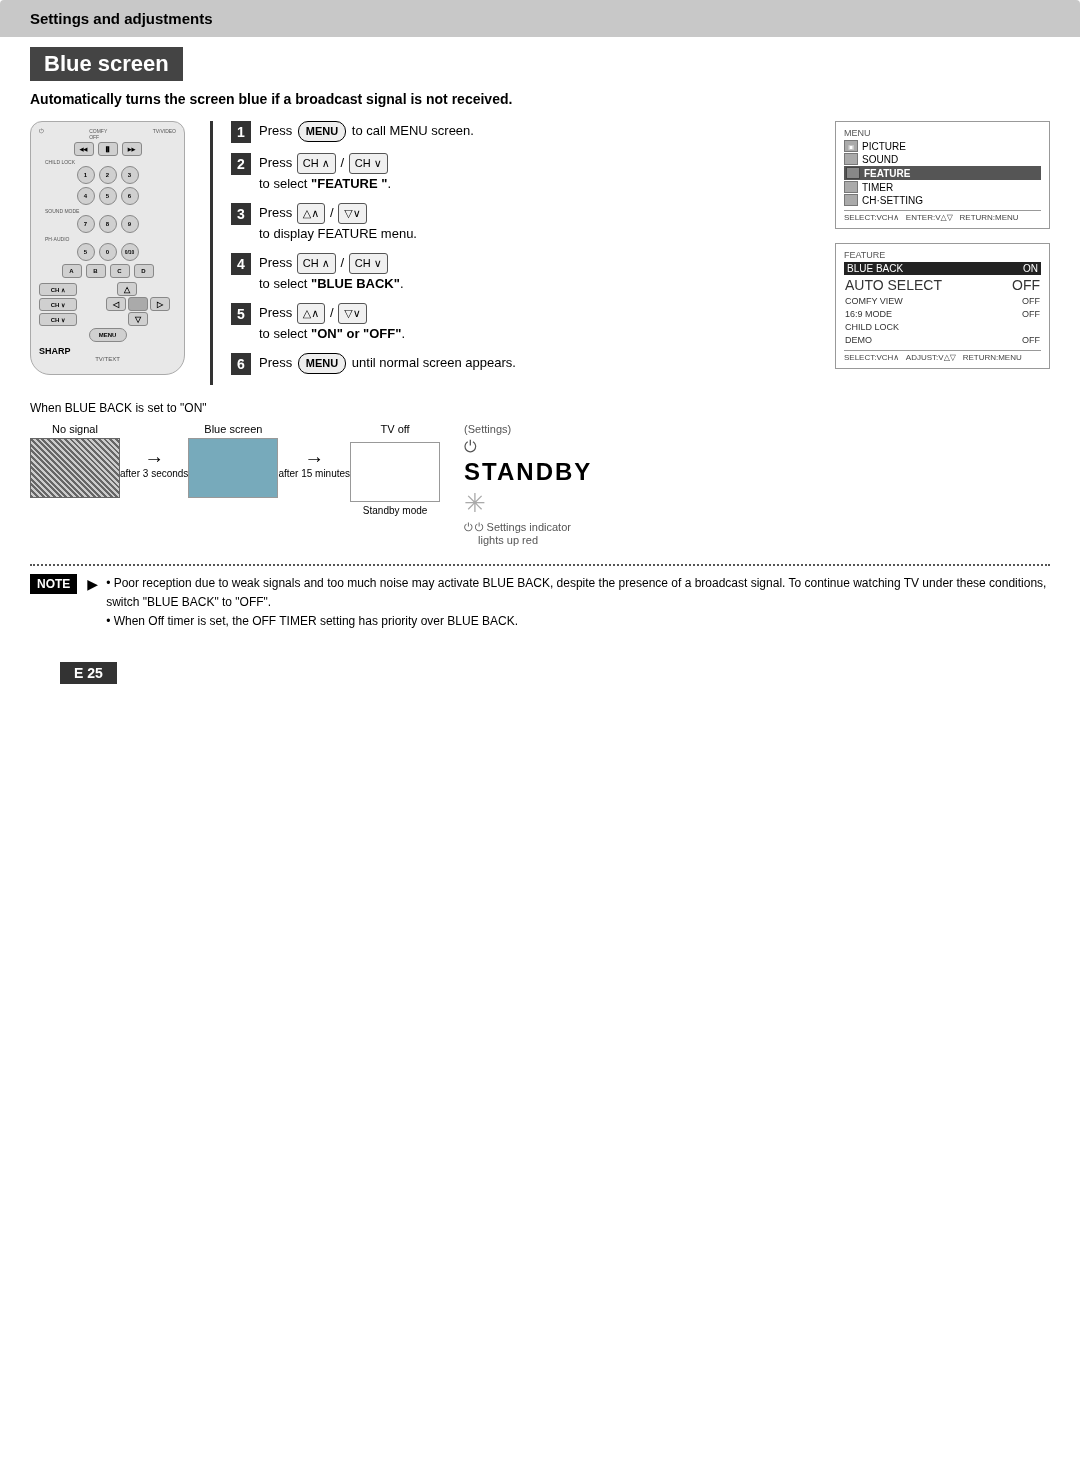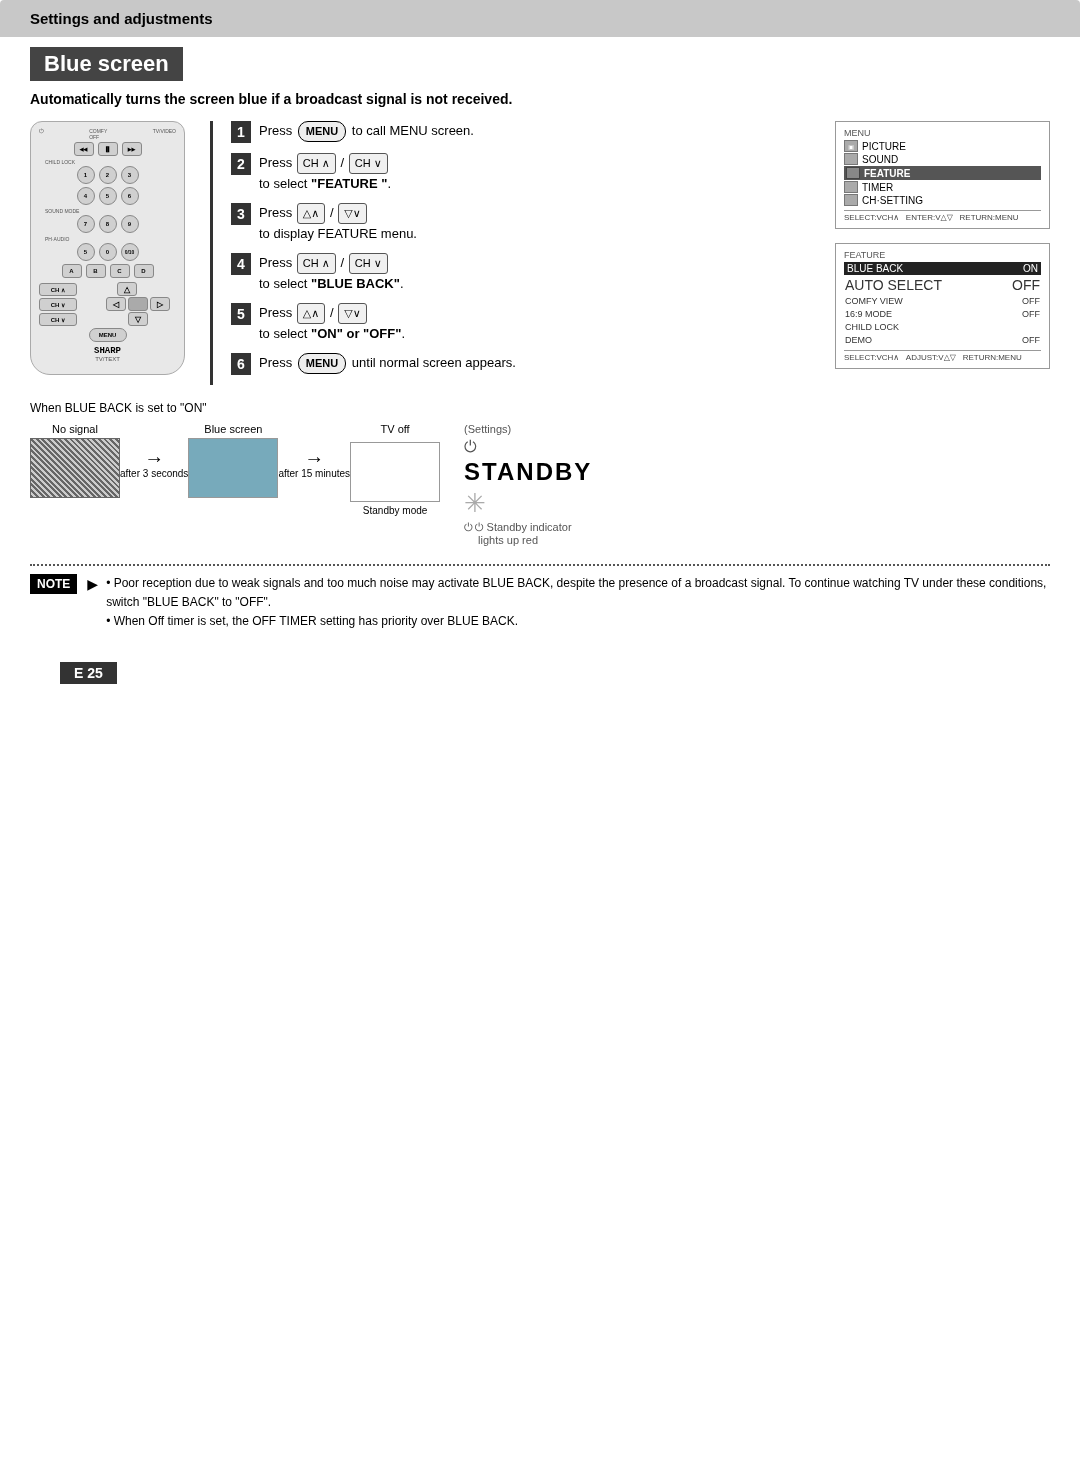--- a/index.html
+++ b/index.html
@@ -398,21 +398,21 @@
             <div class="rb rb-sm" style="font-size:8px;">▷</div>
           </div>
           <div style="display:flex; gap:2px;">
             <div class="rb rb-sm" style="font-size:8px;">▽</div>
           </div>
         </div>
       </div>
 
       <div class="menu-btn">MENU</div>
 
-      <div style="text-align:center; font-weight:bold; font-size:9px; margin: 4px 0 0; font-family: Liberation Mono, monospace;">SHARP</div>
+      <div style="text-align:left; font-weight:bold; font-size:9px; margin: 4px 0 0;">SHARP</div>
       <div style="text-align:center; font-size:6px; color:#555;">TV/TEXT</div>
     </div>
   </div>
 
   <div style="display:flex; flex: 1;">
     <div class="vert-divider"></div>
     <div class="center-steps">
 
       <div class="step-row">
         <div class="step-number-box">1</div>
@@ -555,21 +555,21 @@
       <div style="font-size:10px; margin-top:3px; text-align:center;">Standby mode</div>
     </div>
 
     <div class="standby-col" style="margin-left:24px; padding-top: 0;">
       <div class="standby-indicator" style="font-size:11px; color:#555; margin-bottom:3px;">(Settings)</div>
       <div style="font-size:16px; color:#555; margin-bottom:2px;">⏻</div>
       <div class="standby-big" style="font-size:24px; font-weight:bold; letter-spacing:2px;">STANDBY</div>
       <div style="font-size:26px; color:#aaa; margin: 2px 0;">✳</div>
       <div style="font-size:11px; color:#555; display:flex; align-items:center; gap:2px;">
         <span>⏻</span>
-        <span>⏻ Standby indicator</span>
+        <span>⏻ Settings indicator</span>
       </div>
       <div style="font-size:11px; color:#555; margin-left:14px;">lights up red</div>
     </div>
 
   </div>
 </div>
 
 
 <hr class="note-divider">
 

